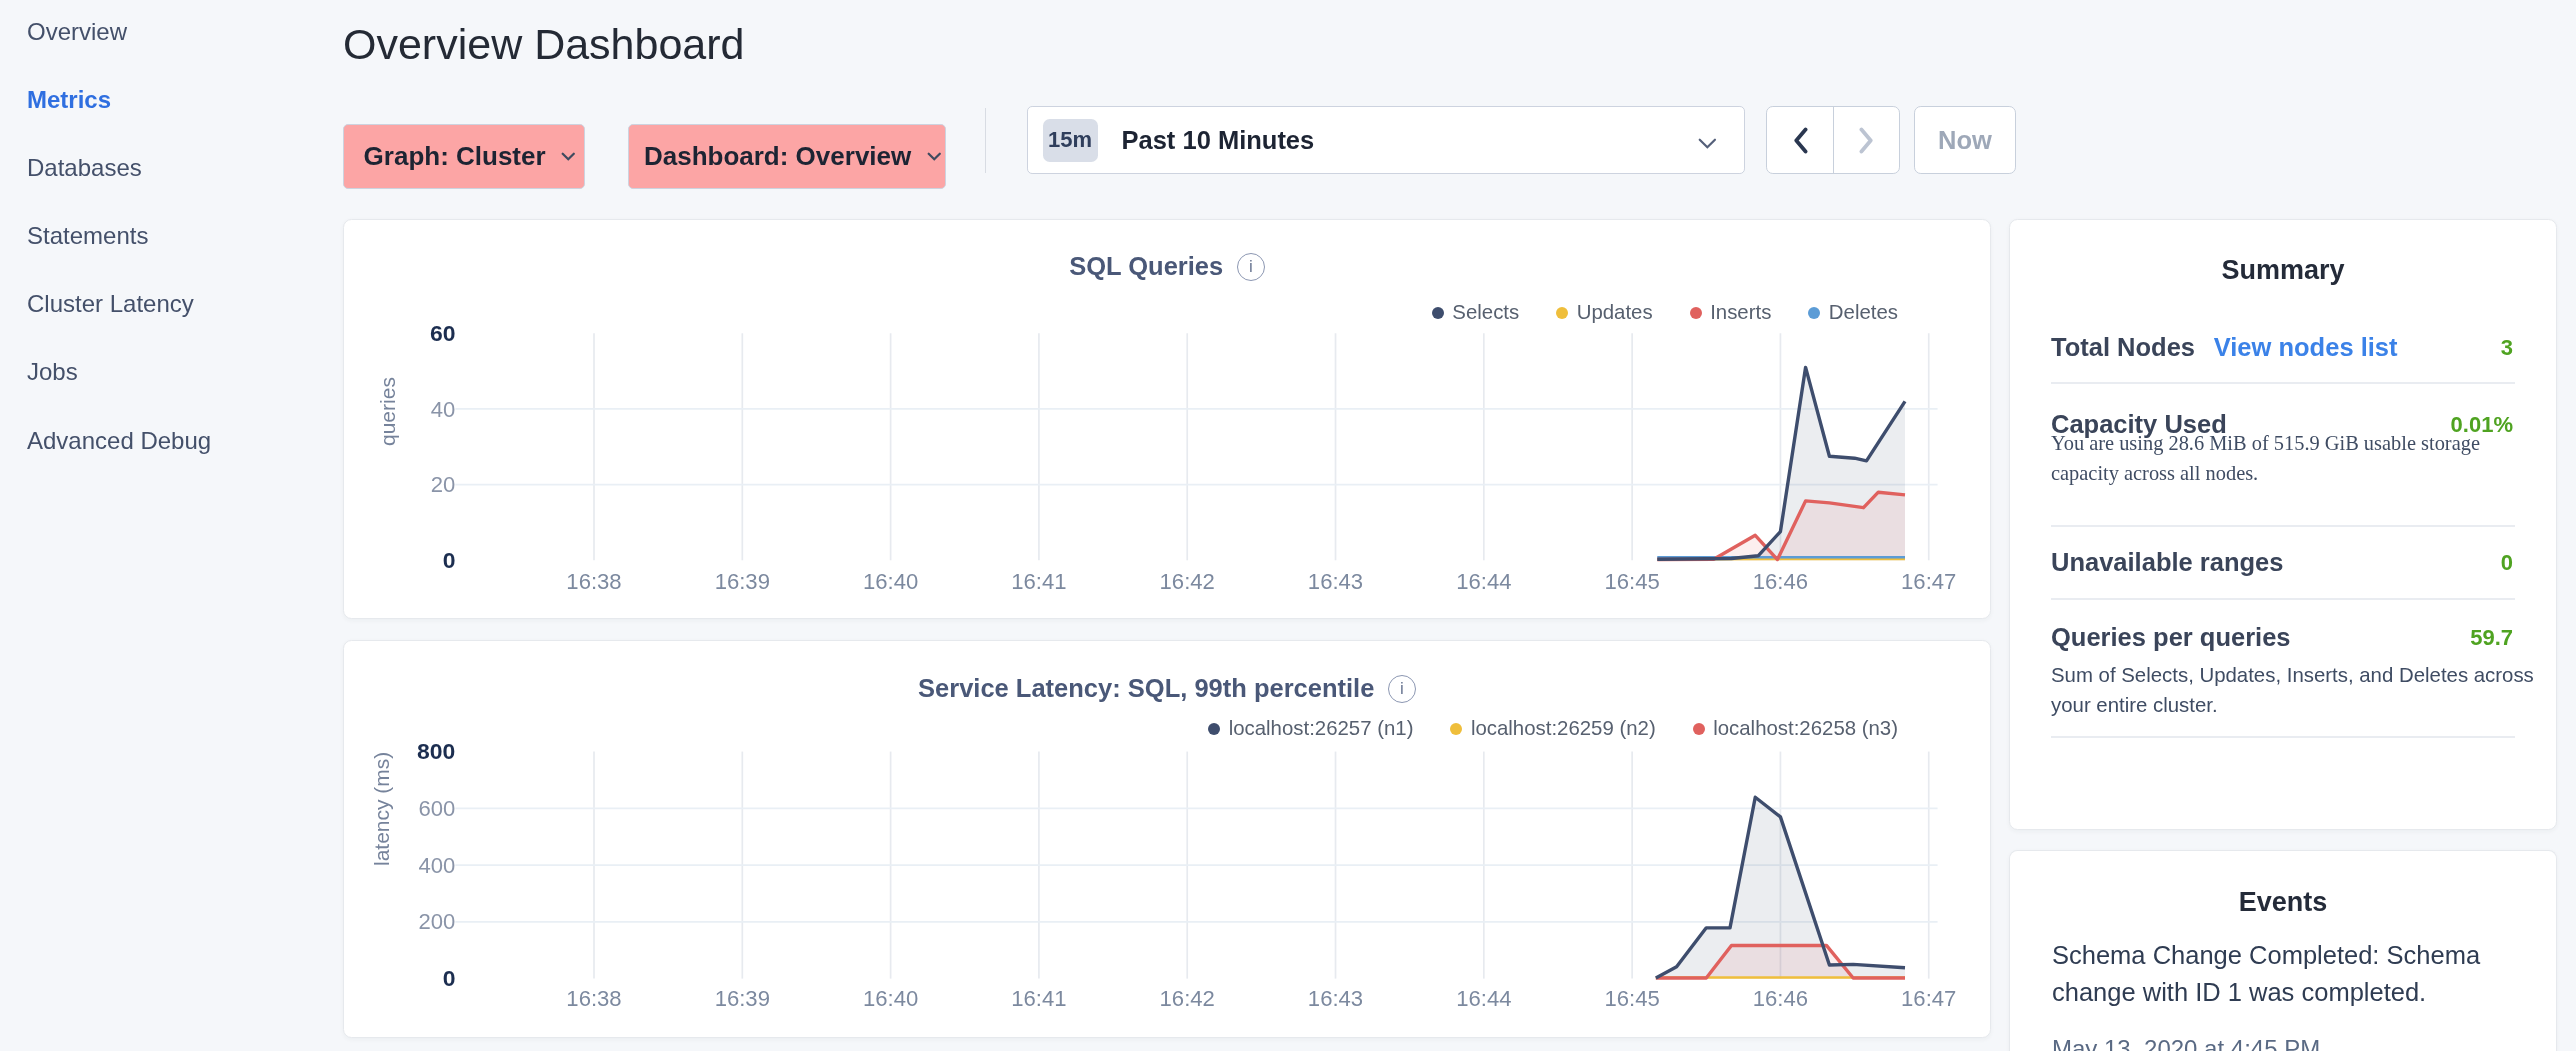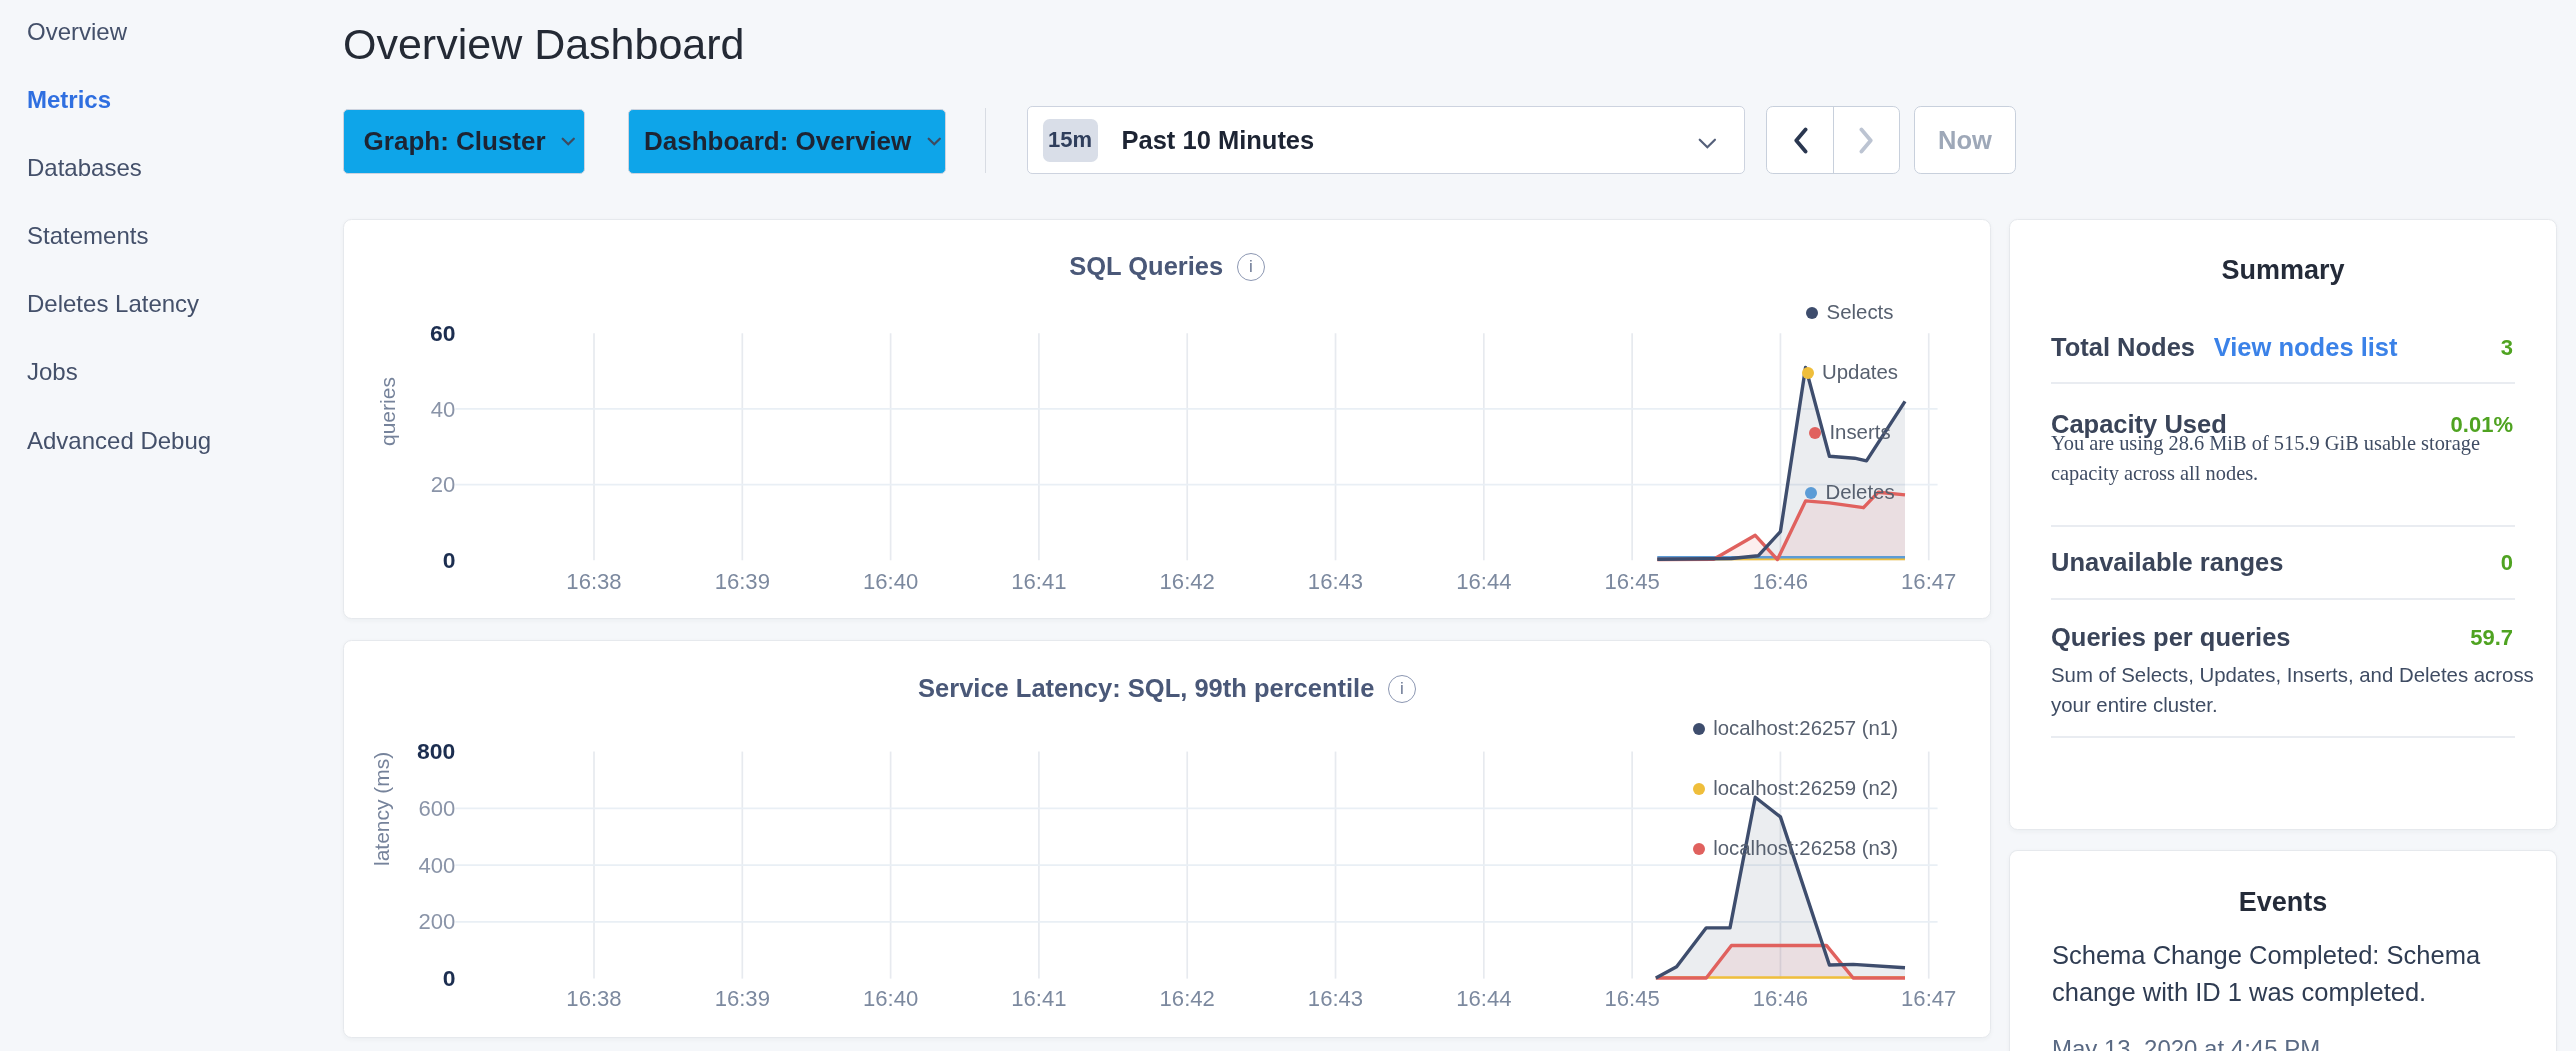--- a/index.html
+++ b/index.html
@@ -7,38 +7,38 @@
   body { background:#F5F7FA; font-family:"Liberation Sans", sans-serif; position:relative; }
 
   
   .nav-item { position:absolute; left:27px; height:68px; line-height:68px; font-size:24px; color:#44506A; cursor:pointer; }
   .nav-item.active { color:#2F6FE0; font-weight:700; }
 
   
   .page-title { position:absolute; left:343px; top:20.4px; font-size:43px; font-weight:500; color:#242A35; }
 
   
-  .dropdown { position:absolute; top:109px; height:65px; background:#0ea5e9; border:0.9px solid #CDD3DF; border-radius:5.1px;
+  .dropdown { position:absolute; top:124px; height:65px; background:#fca5a5; border:0.9px solid #CDD3DF; border-radius:5.1px;
     display:flex; align-items:center; justify-content:center; gap:15.3px; font-size:26px; font-weight:700; color:#1D2433;padding-left:11px; }
   .tool-divider { position:absolute; top:108px; height:65px; width:0.9px; background:#D8DCE3; }
   .time-select { position:absolute; top:106px; height:68px; background:#fff; border:0.9px solid #CDD3DF; border-radius:5.1px; display:flex; align-items:center; }
   .time-badge { margin-left:14.5px; width:55px; height:43px; background:#D9DEE8; border-radius:6.8px; display:flex; align-items:center; justify-content:center; font-size:22px; font-weight:700; color:#2F3E5C; }
   .time-label { margin-left:24px; font-size:25.5px; font-weight:700; color:#1D2433; }
   .time-chev { position:absolute; right:27px; top:31px; }
   .btn-group { position:absolute; top:106px; height:68px; background:#fff; border:0.9px solid #C8D0DC; border-radius:6.8px; display:flex; }
   .btn-half { width:66px; height:100%; display:flex; align-items:center; justify-content:center; }
   .btn-half + .btn-half { border-left:0.9px solid #C8D0DC; }
   .now-btn { position:absolute; top:106px; height:68px; background:#fff; border:0.9px solid #C8D0DC; border-radius:6.8px; display:flex; align-items:center; justify-content:center; font-size:25.5px; font-weight:700; color:#9EA8B8; }
 
   
   .card { position:absolute; background:#fff; border:0.9px solid #E6E9ED; border-radius:8.5px; box-shadow:0 1.7px 4.3px rgba(30,40,60,0.04); }
   .chart-title-row { position:absolute; left:0; width:100%; display:flex; align-items:center; justify-content:center; gap:13.6px; }
   .chart-title { font-size:25.5px; font-weight:700; color:#4A5878; }
   .info-icon { width:28px; height:28px; border:1.7px solid #8C97B2; border-radius:50%; display:flex; align-items:center; justify-content:center; font-size:17px; color:#6B7894; font-weight:400; }
-  .legend { position:absolute; display:flex; align-items:center; gap:37px;flex-direction:column; }
+  .legend { position:absolute; display:flex; align-items:center; gap:37px; }
   .legend-item { display:flex; align-items:center; gap:8.5px; }
   .legend-dot { width:12px; height:12px; border-radius:50%; }
   .legend-label { font-size:20.4px; color:#57606F; }
   .yunit { position:absolute; width:0; height:0; }
   .yunit > div { transform:translate(-50%,-50%) rotate(-90deg); white-space:nowrap; font-size:21px; color:#76839B; }
 
   
   .sum-title { position:absolute; width:100%; text-align:center; font-size:27px; font-weight:700; color:#242B39; }
   .sum-row { position:absolute; left:41px; right:43px; height:27px; display:flex; align-items:center; }
   .sum-label { font-size:25.5px; font-weight:700; color:#3A4459; }
@@ -52,21 +52,21 @@
   .event-time { position:absolute; left:42px; font-size:24px; color:#5A6A84; }
 </style>
 </head>
 <body>
 
 <nav>
   <div class="nav-item" style="top:-1.7px">Overview</div>
   <div class="nav-item active" style="top:66px">Metrics</div>
   <div class="nav-item" style="top:134px">Databases</div>
   <div class="nav-item" style="top:202px">Statements</div>
-  <div class="nav-item" style="top:270px">Deletes Latency</div>
+  <div class="nav-item" style="top:270px">Cluster Latency</div>
   <div class="nav-item" style="top:338px">Jobs</div>
   <div class="nav-item" style="top:407px">Advanced Debug</div>
 </nav>
 
 <h1 class="page-title">Overview Dashboard</h1>
 
 <div class="dropdown" style="left:343px; width:242px;">
   <span>Graph: Cluster</span>
   <svg width="14.5" height="9.4" viewBox="0 0 17 11">
       <path d="M2 2 L8.5 8.5 L15 2" stroke="#3E4A5F" stroke-width="2.6" fill="none" stroke-linecap="round"></path>

